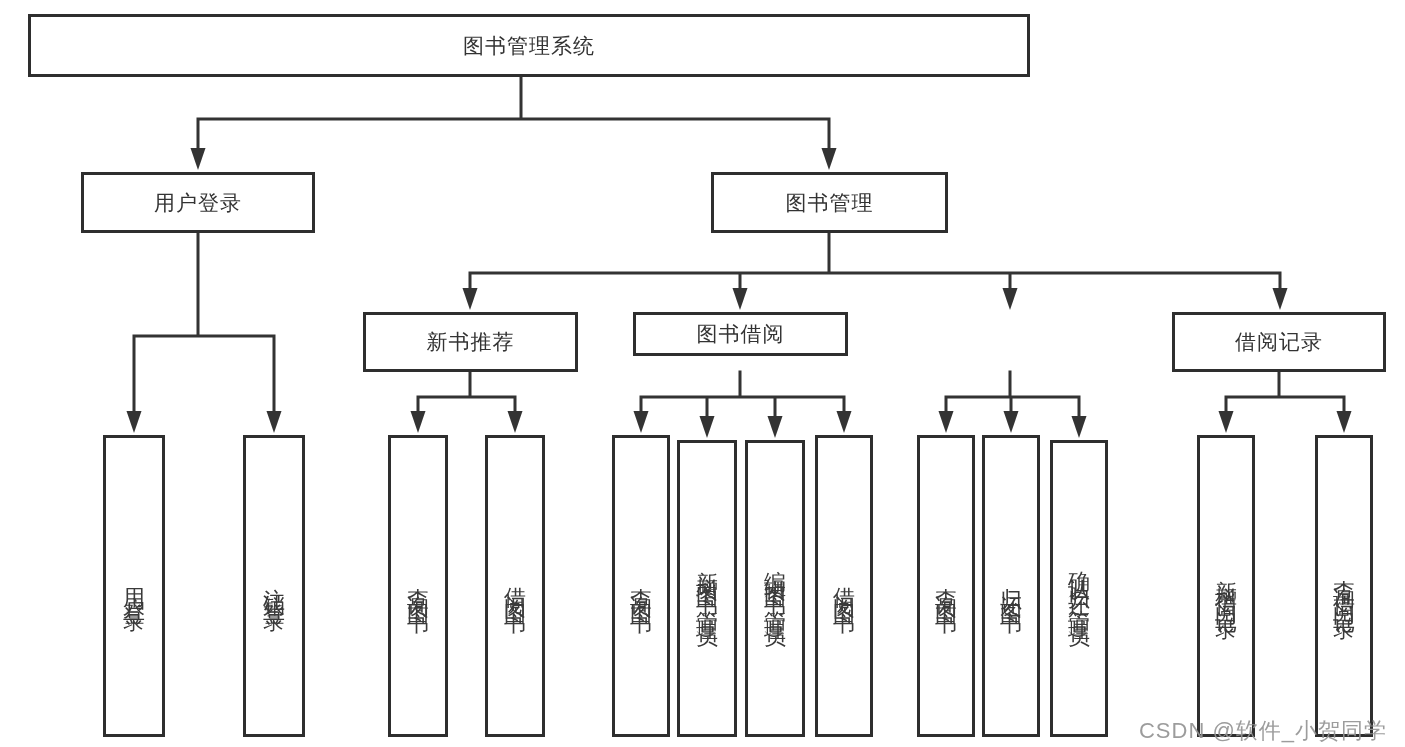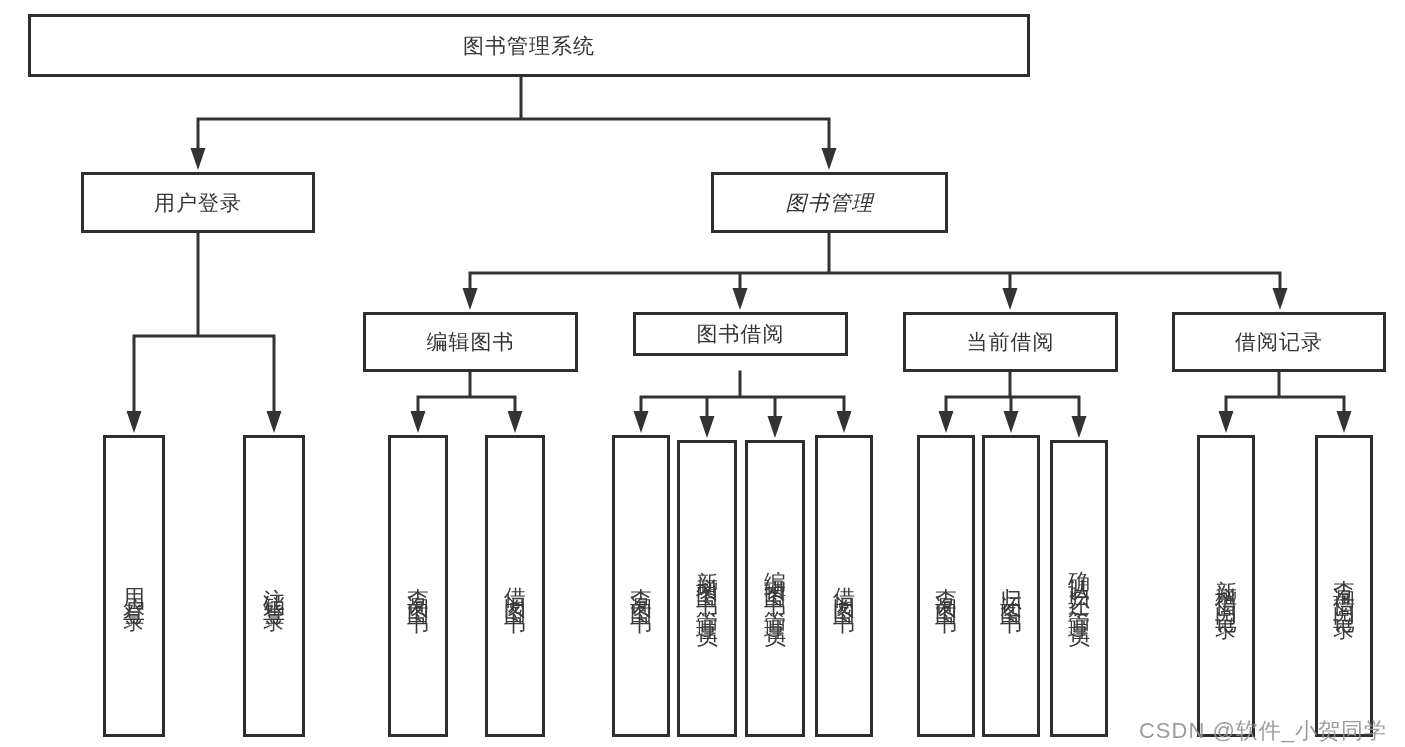--- a/index.html
+++ b/index.html
@@ -74,32 +74,29 @@
     </g>
   </svg>
 
   <div class="node h-node" style="left:21px; top:14px; width:1002px; height:63px;margin-left:7px;">
     <span>图书管理系统</span>
   </div>
 
   <div class="node h-node" style="left:81px; top:172px; width:234px; height:61px;">
     <span>用户登录</span>
   </div>
-  <div class="node h-node" style="left:711px; top:172px; width:237px; height:61px;font-style:italic;">
+  <div class="node h-node" style="left:711px; top:172px; width:237px; height:61px;">
     <span>图书管理</span>
   </div>
 
   <div class="node h-node" style="left:363px; top:312px; width:215px; height:60px;">
-    <span>编辑图书</span>
+    <span>新书推荐</span>
   </div>
   <div class="node h-node" style="left:633px; top:312px; width:215px; height:44px;">
     <span>图书借阅</span>
-  </div>
-  <div class="node h-node" style="left:903px; top:312px; width:215px; height:60px;">
-    <span>当前借阅</span>
   </div>
   <div class="node h-node" style="left:1172px; top:312px; width:214px; height:60px;">
     <span>借阅记录</span>
   </div>
 
   <div class="node v-node" style="left:103px; top:435px; width:62px; height:302px;">
     <span class="vtext">用户登录</span>
   </div>
   <div class="node v-node" style="left:243px; top:435px; width:62px; height:302px;">
     <span class="vtext">注销登录</span>

